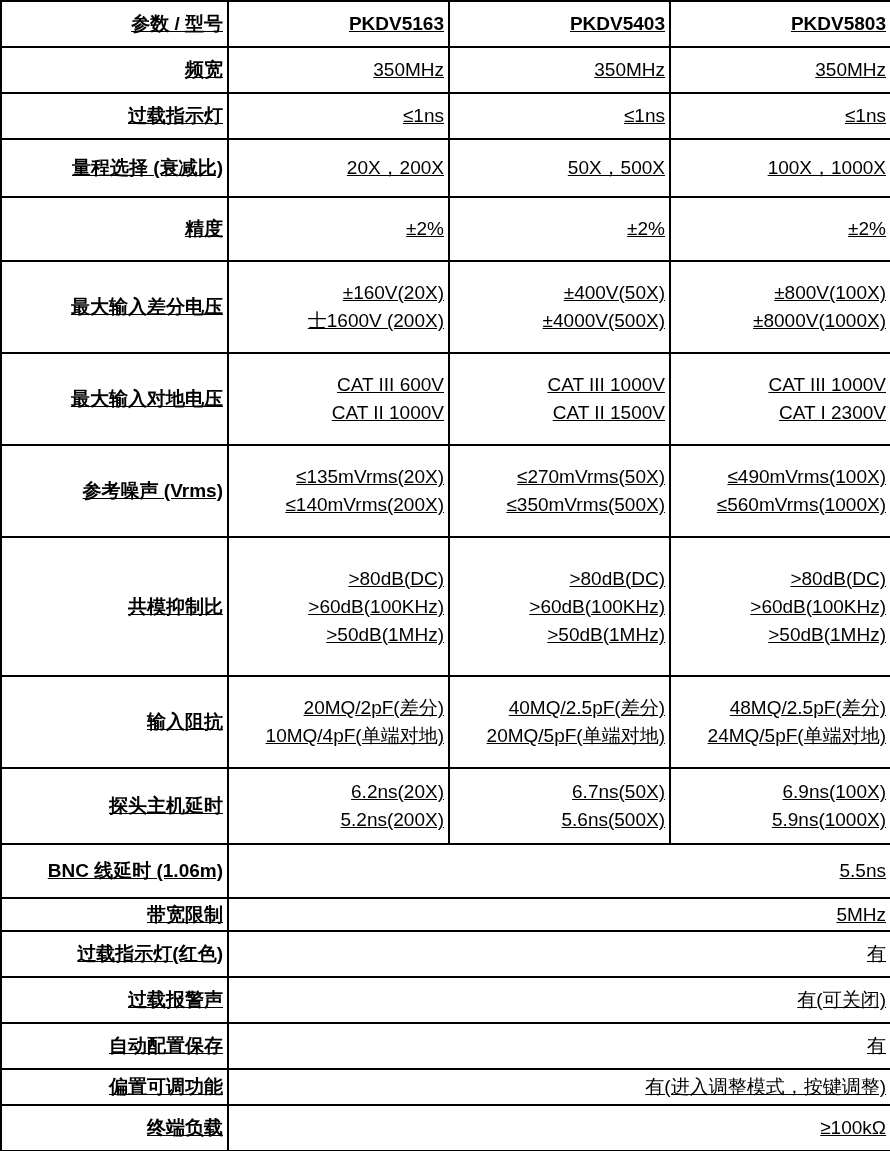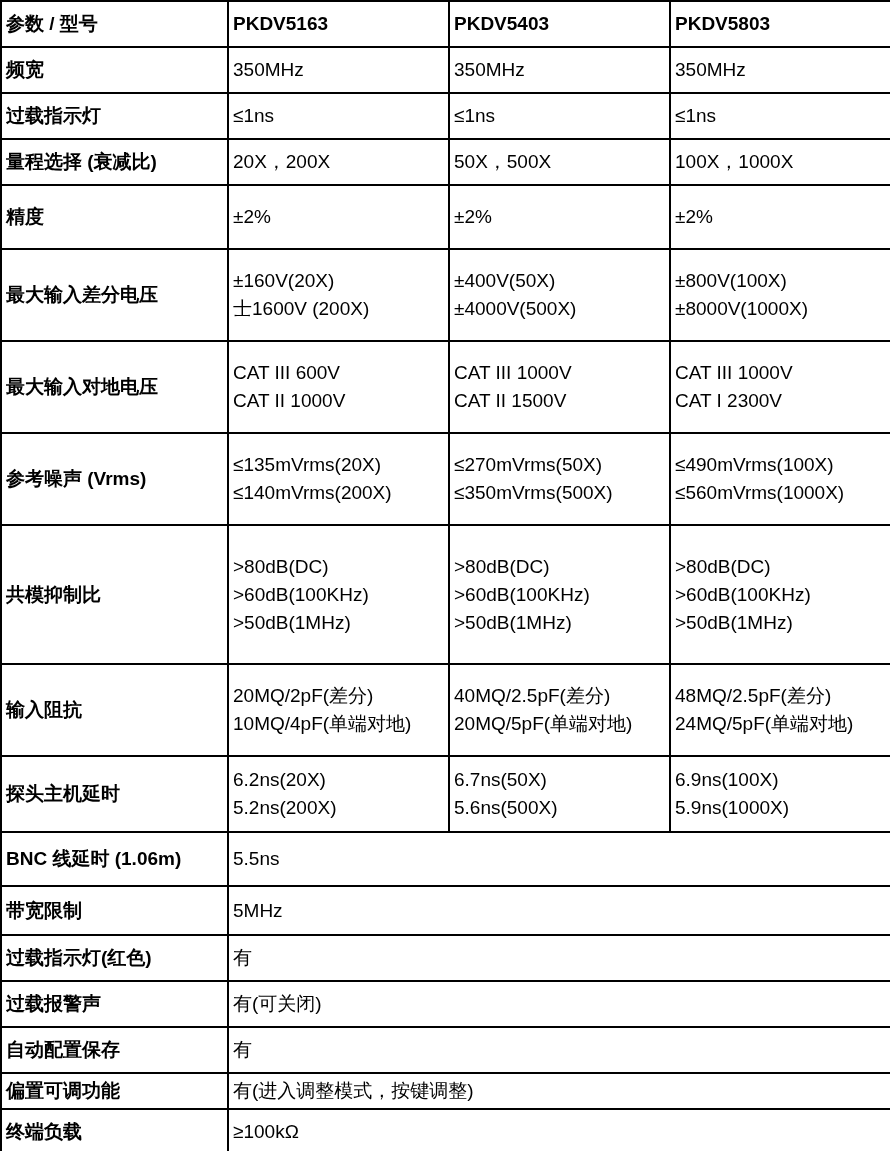--- a/index.html
+++ b/index.html
@@ -20,26 +20,27 @@
     border-collapse: collapse;
     table-layout: fixed;
     font-size: 19px;
     line-height: 28px;
     color: #000000;
   }
   table.spec col.c-label { width: 227px; }
   table.spec col.c-val   { width: 221px; }
   table.spec th, table.spec td {
     border: 2px solid #000000;
-    text-align: left;
+    text-align: right;
     vertical-align: middle;
     padding: 0 4px;
     box-sizing: border-box;
     overflow: hidden;
     white-space: nowrap;
+    text-decoration: underline;
   }
   table.spec th {
     font-weight: bold;
   }
   table.spec td {
     font-weight: normal;
   }
   .cell-line { display: block; }
 </style>
 </head>
@@ -79,21 +80,21 @@
           <td>
             <span class="cell-line">≤1ns</span>
           </td>
           <td>
             <span class="cell-line">≤1ns</span>
           </td>
           <td>
             <span class="cell-line">≤1ns</span>
           </td>
         </tr>
-        <tr style="height: 46px;">
+        <tr style="height: 58px;">
           <th>量程选择 (衰减比)</th>
           <td>
             <span class="cell-line">20X，200X</span>
           </td>
           <td>
             <span class="cell-line">50X，500X</span>
           </td>
           <td>
             <span class="cell-line">100X，1000X</span>
           </td>
@@ -202,21 +203,21 @@
             <span class="cell-line">6.9ns(100X)</span>
             <span class="cell-line">5.9ns(1000X)</span>
           </td>
         </tr>
         <tr style="height: 54px;">
           <th>BNC 线延时 (1.06m)</th>
           <td colspan="3">
             <span class="cell-line">5.5ns</span>
           </td>
         </tr>
-        <tr style="height: 49px; padding-left: 40px;">
+        <tr style="height: 33px; padding-left: 40px;">
           <th>带宽限制</th>
           <td colspan="3">
             <span class="cell-line">5MHz</span>
           </td>
         </tr>
         <tr style="height: 46px;">
           <th>过载指示灯(红色)</th>
           <td colspan="3">
             <span class="cell-line">有</span>
           </td>

